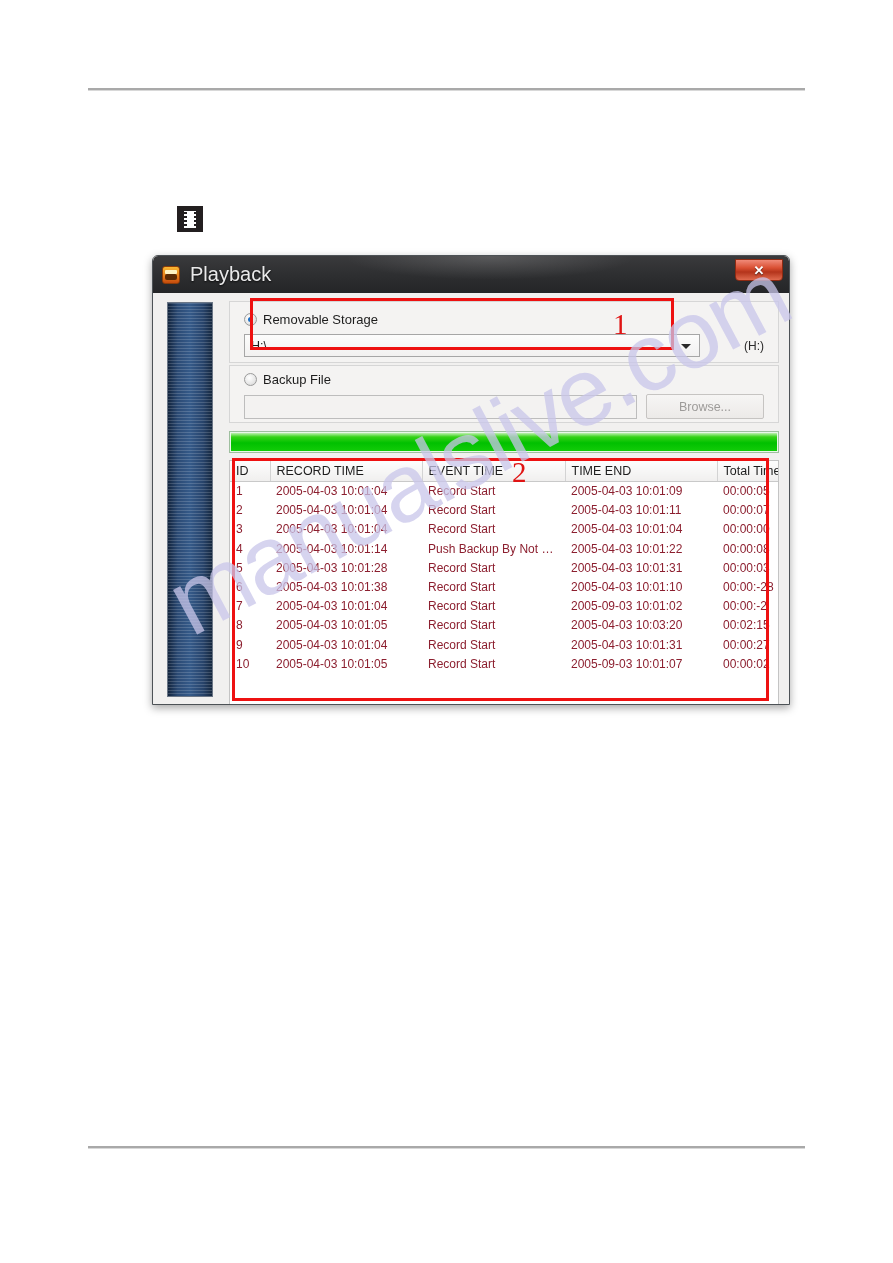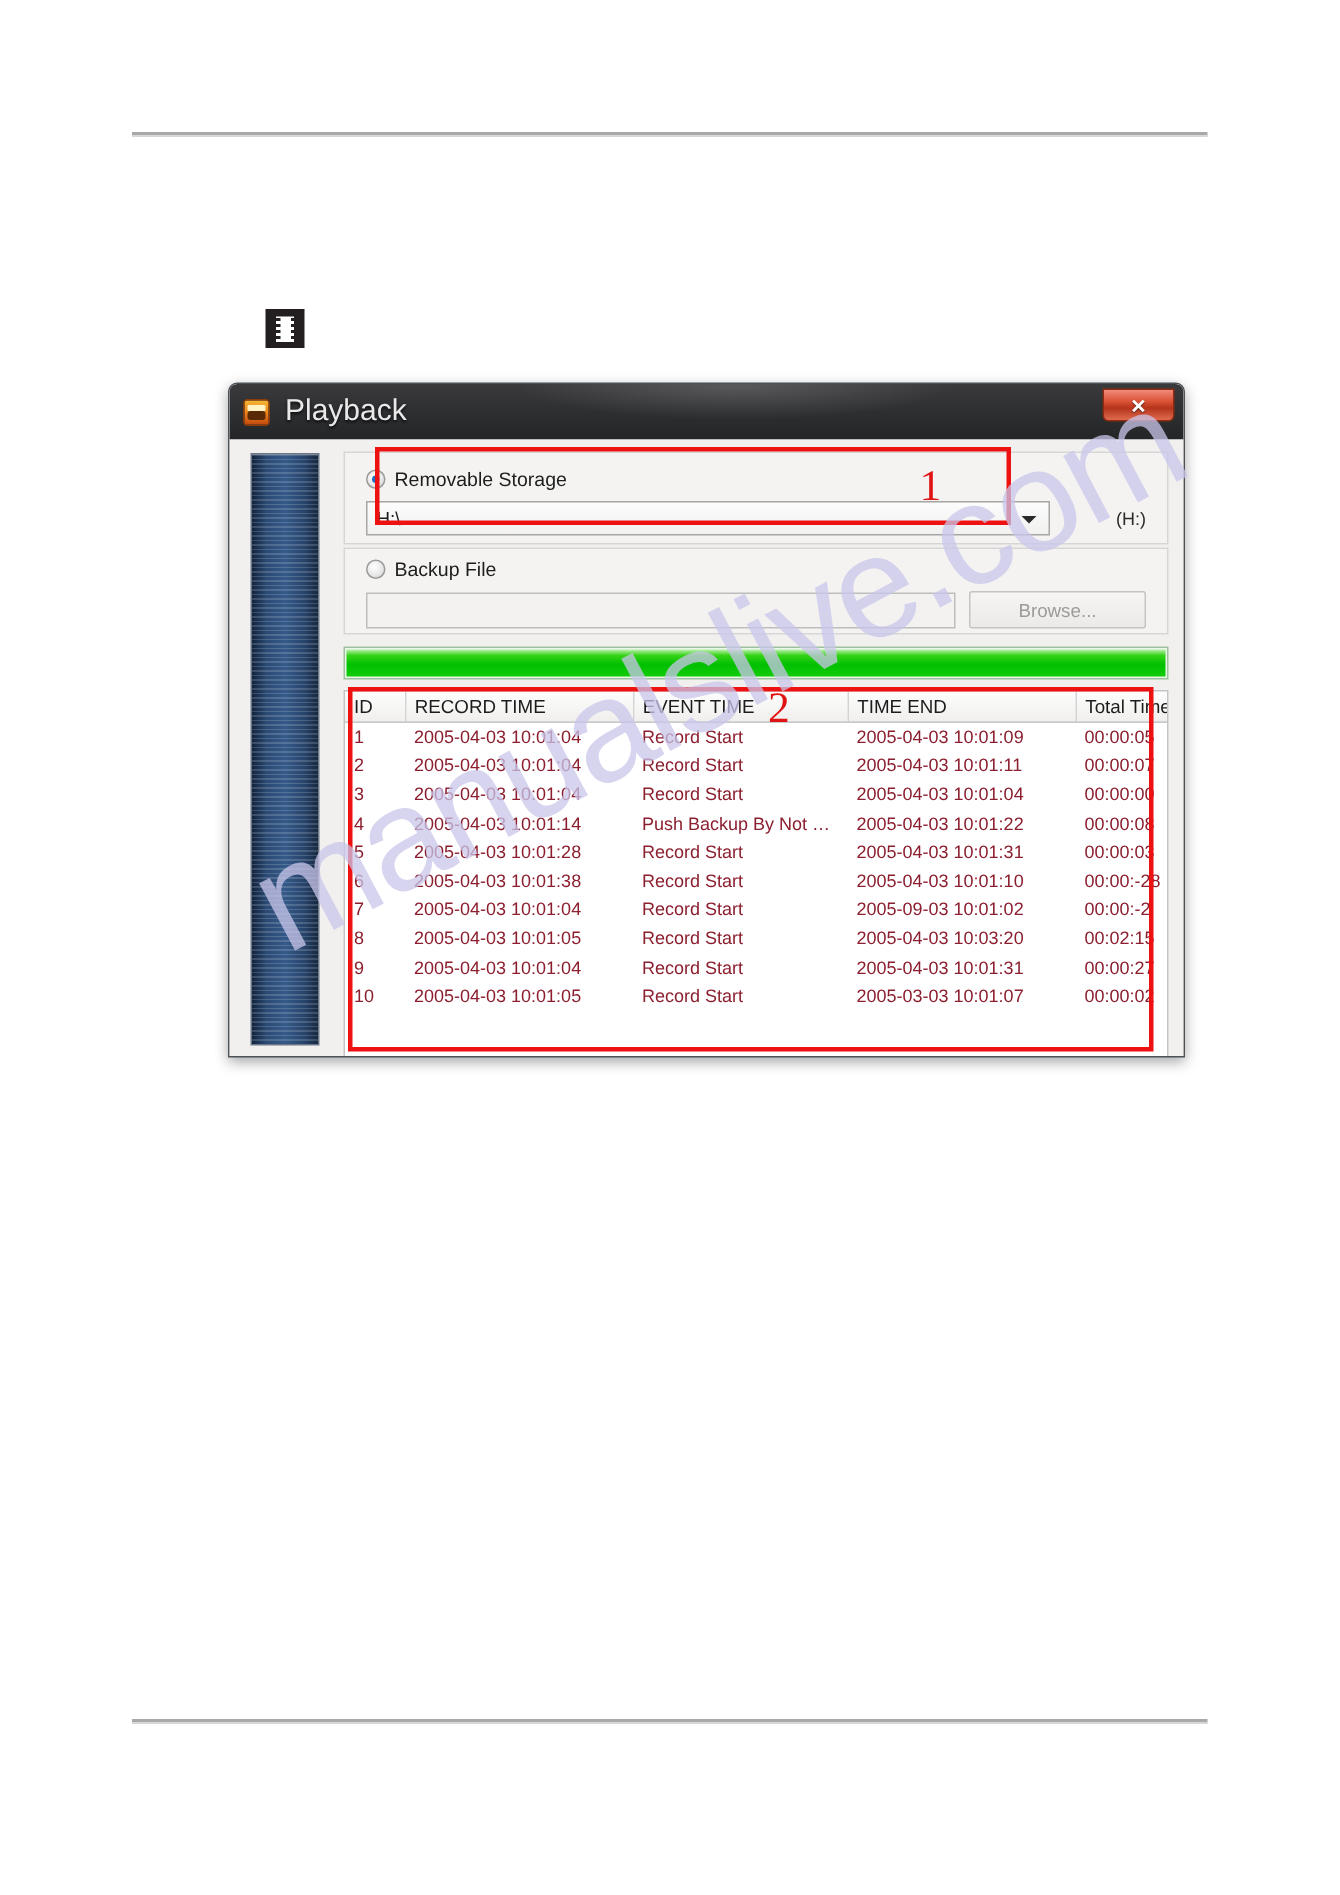--- a/index.html
+++ b/index.html
@@ -536,21 +536,21 @@
                 <td>9</td>
                 <td>2005-04-03 10:01:04</td>
                 <td>Record Start</td>
                 <td>2005-04-03 10:01:31</td>
                 <td>00:00:27</td>
               </tr>
               <tr>
                 <td>10</td>
                 <td>2005-04-03 10:01:05</td>
                 <td>Record Start</td>
-                <td>2005-03-03 10:01:07</td>
+                <td>2005-09-03 10:01:07</td>
                 <td>00:00:02</td>
               </tr>
             </tbody>
         </table>
       </div>
 
     </div>
   </div>
 </div>
 

